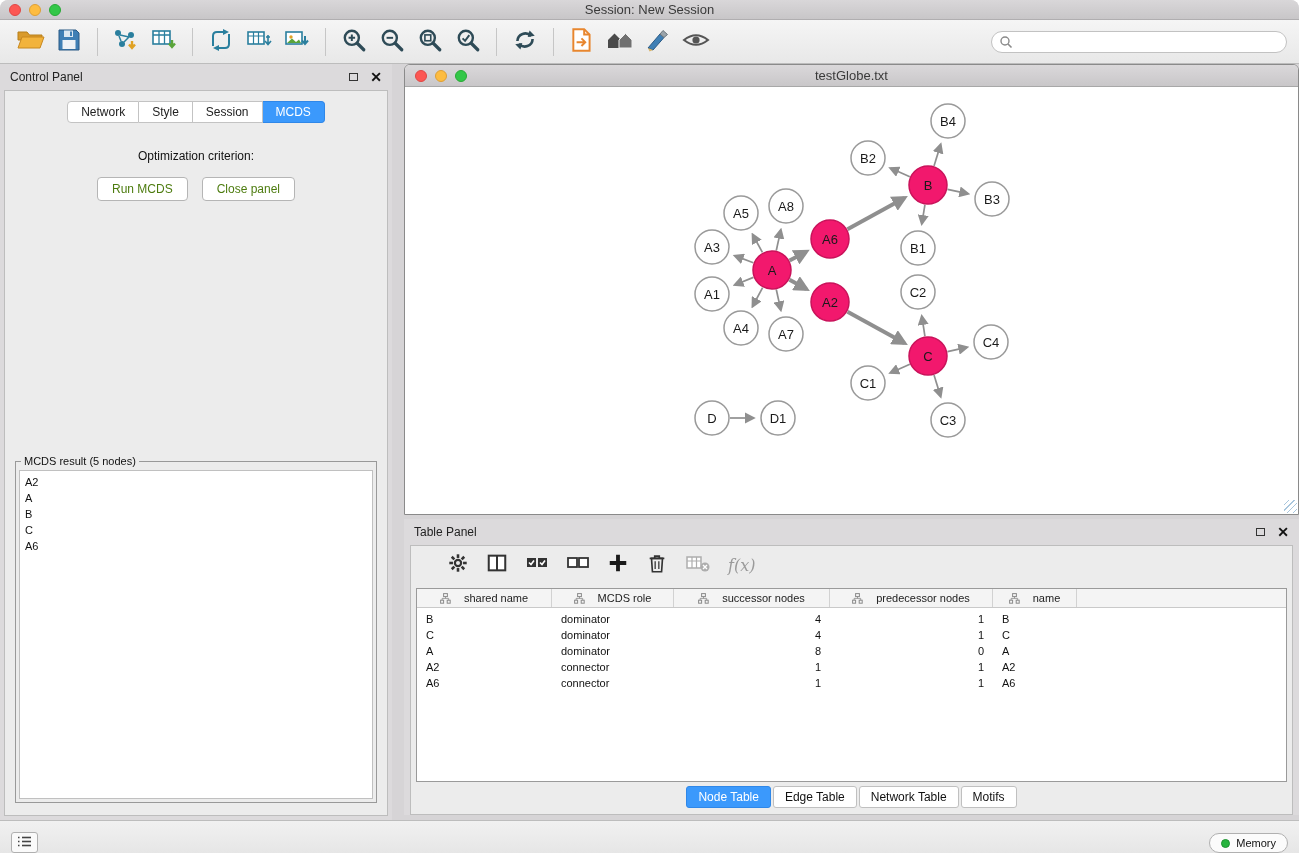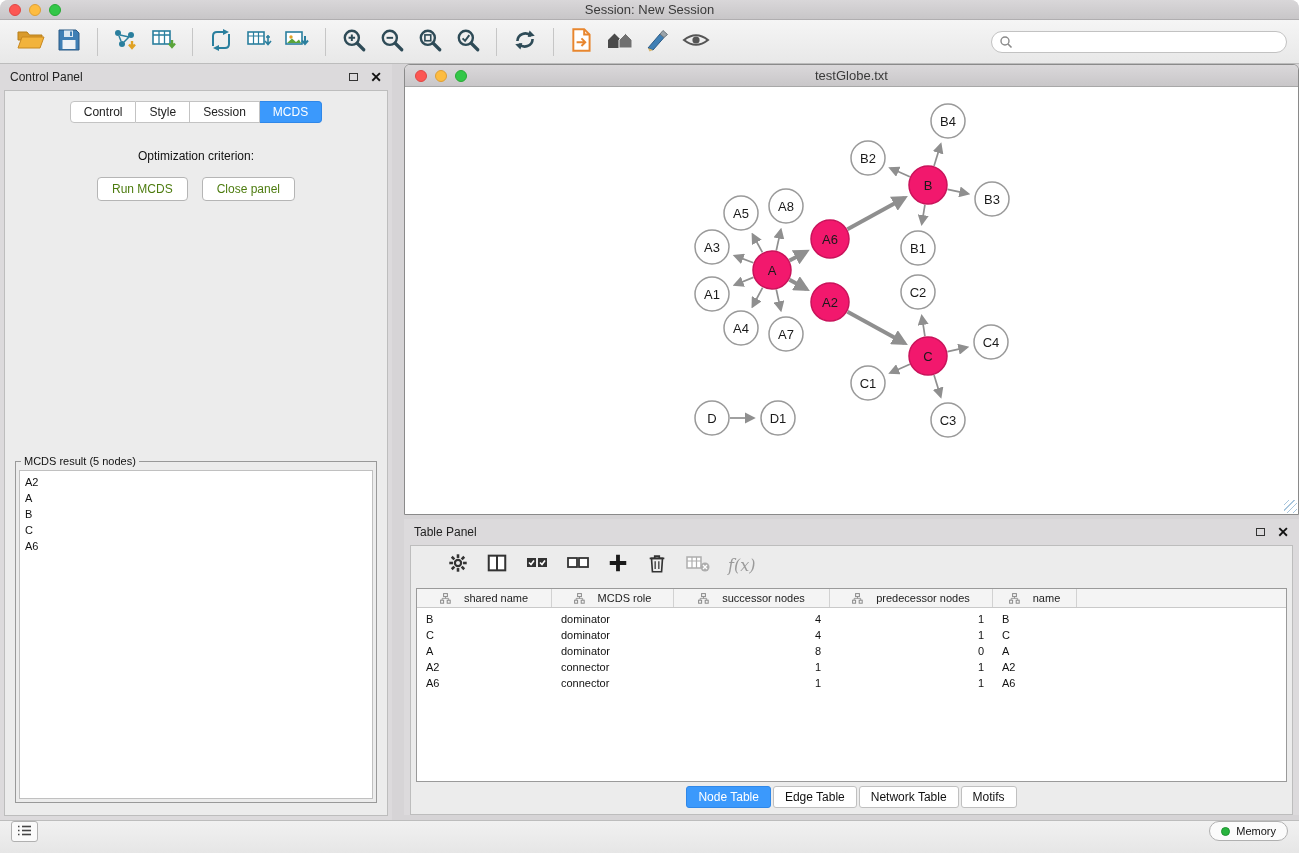--- a/index.html
+++ b/index.html
@@ -91,21 +91,21 @@
   .tbody{padding-top:3px;}
   .tr{display:flex;height:16px;align-items:center;}
   .td{font-size:11px;color:#111;padding:0 9px;overflow:hidden;white-space:nowrap;}
   .table-tabs{position:absolute;bottom:6px;left:0;right:0;display:flex;justify-content:center;gap:2px;}
   .bottom-tab{font-size:12px;padding:3px 11px;background:#fff;border:1px solid #c0c0c0;
               border-radius:3px;color:#111;}
   .bottom-tab.active{background:#3b99fc;border-color:#2f87e8;color:#fff;}
 
   
   .statusbar{position:absolute;left:0;right:0;bottom:0;height:33px;background:linear-gradient(#f1f1f1,#e6e6e6);
-             border-top:1px solid #bdbdbd;display:flex;align-items:flex-start;padding:0 11px;}
+             border-top:1px solid #bdbdbd;display:flex;align-items:flex-end;padding:0 11px;}
   .list-btn{width:27px;height:21px;border:1px solid #b0b0b0;border-radius:3px;background:#fafafa;
             display:flex;align-items:center;justify-content:center;}
   .memory-btn{margin-left:auto;display:flex;align-items:center;gap:6px;border:1px solid #b0b0b0;
               border-radius:11px;background:#fbfbfb;padding:3px 11px;font-size:11px;color:#111;}
   .memory-dot{width:9px;height:9px;border-radius:50%;background:#27b43e;border:1px solid #1d9330;}
 </style>
 </head>
 <body>
 
 <div class="app">
@@ -255,21 +255,21 @@
 
     <div class="control-panel">
       <div class="panel-header">
         <span>Control Panel</span>
         <span class="spacer"></span>
         <span class="float-icon"></span>
         <span class="close-x">✕</span>
       </div>
       <div class="cp-content">
         <div class="cp-tabs">
-            <div class="cp-tab">Control</div>
+            <div class="cp-tab">Network</div>
             <div class="cp-tab">Style</div>
             <div class="cp-tab">Session</div>
             <div class="cp-tab active">MCDS</div>
           </div>
         <div class="opt-label">Optimization criterion:</div>
         <div class="btn-row">
           <button class="btn">Run MCDS</button>
           <button class="btn">Close panel</button>
         </div>
         <fieldset class="result-fieldset">

